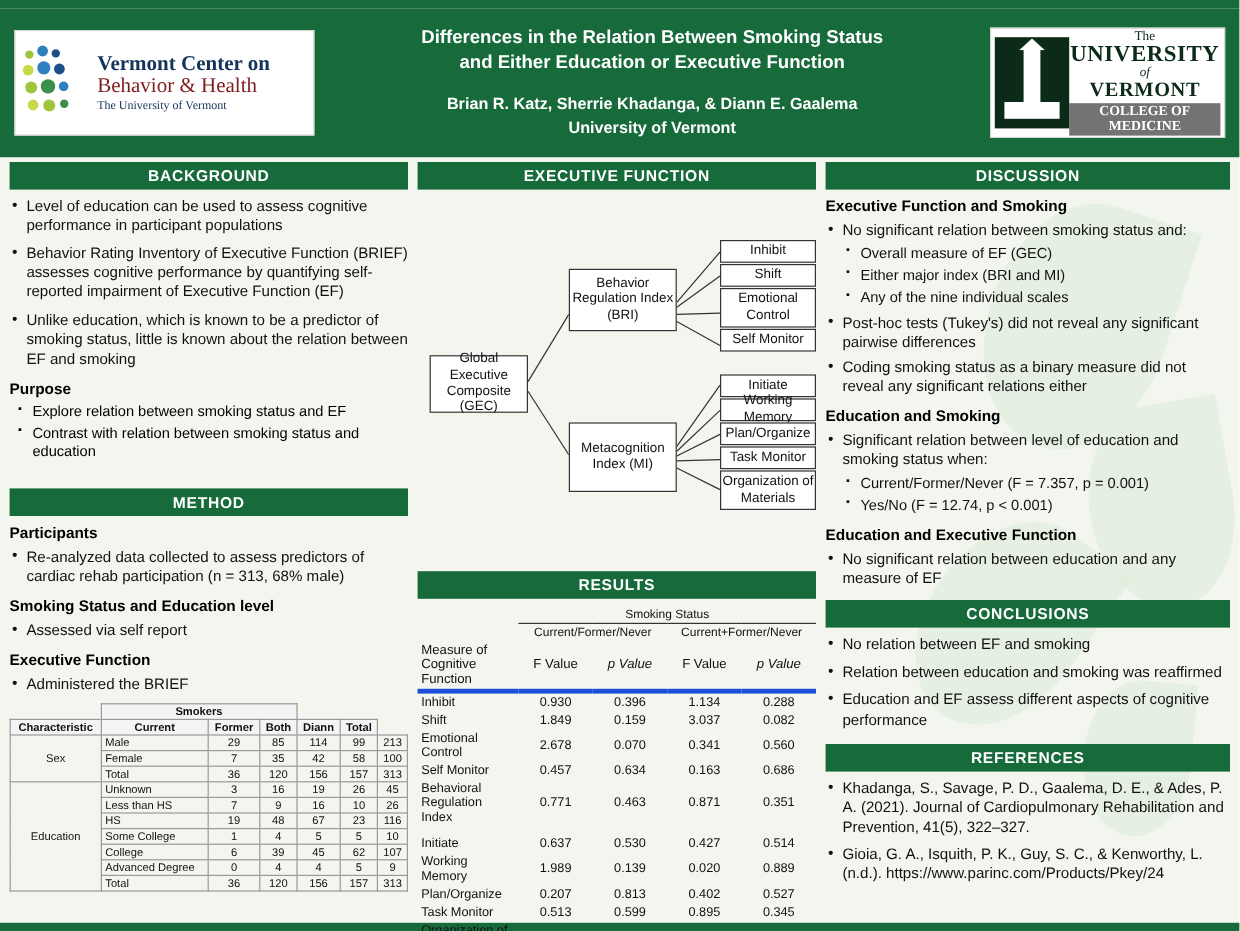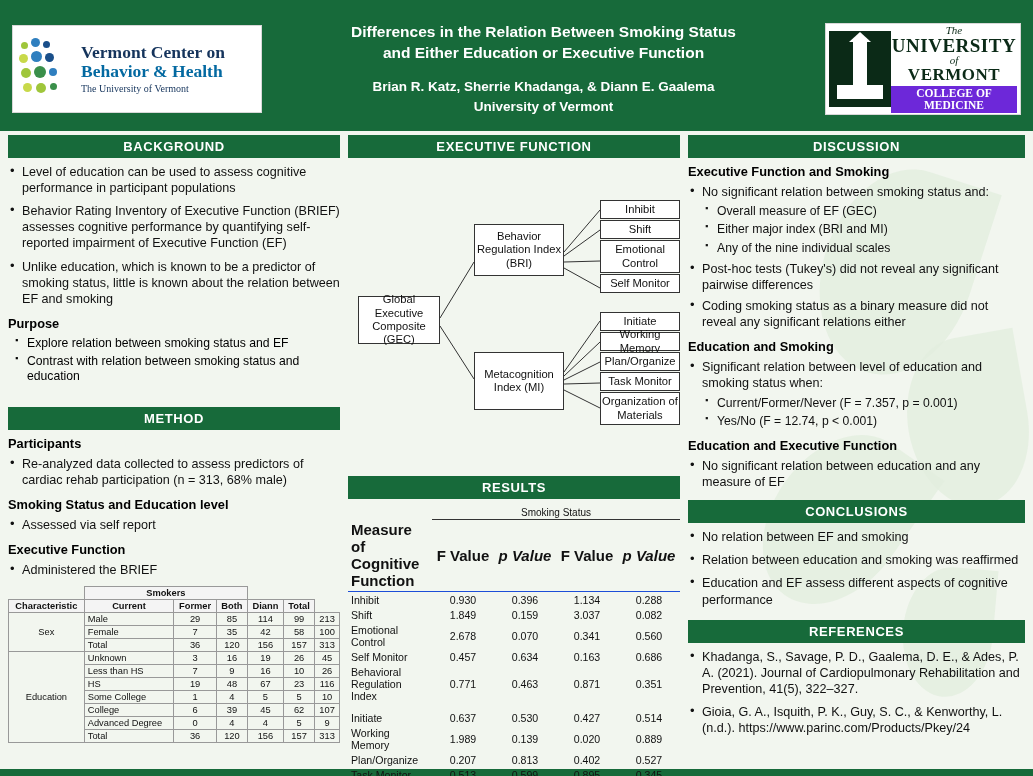--- a/index.html
+++ b/index.html
@@ -33,41 +33,41 @@
   .logo-left {
     margin-left:12px;
     width:250px; height:88px; background:#ffffff;
     border:1px solid #d8d8d8;
     display:flex; align-items:center; padding:4px 6px;
   }
   .vcbh-dots { width:58px; height:62px; position:relative; flex:none; }
   .vcbh-dots i { position:absolute; border-radius:50%; display:block; }
   .vcbh-text { margin-left:4px; line-height:1.05; }
   .vcbh-text .l1 { font-size:17.5px; font-weight:bold; color:#15345c; font-family:"Liberation Serif", serif;}
-  .vcbh-text .l2 { font-size:17.5px; font-weight:bold; color:#0369a1; font-family:"Liberation Serif", serif;}
+  .vcbh-text .l2 { font-size:17.5px; font-weight:normal; color:#7f1d1d; font-family:"Liberation Serif", serif;}
   .vcbh-text .l3 { font-size:10px; color:#15345c; margin-top:4px; font-family:"Liberation Serif", serif;}
 
   .title-block { flex:1; text-align:center; color:#ffffff; padding:0 10px; }
   .title-block .t { font-size:15.5px; font-weight:bold; line-height:1.35; }
   .title-block .a { font-size:13.5px; font-weight:bold; margin-top:14px; line-height:1.35; }
 
   .logo-right {
     margin-right:12px; width:196px; height:92px; background:#ffffff;
     border:1px solid #d8d8d8; display:flex; align-items:center; padding:3px;
   }
   .uvm-seal { width:62px; height:76px; background:#0b2a17; flex:none; position:relative; }
   .uvm-seal .tower { position:absolute; left:50%; top:10px; transform:translateX(-50%); width:14px; height:46px; background:#fff; }
   .uvm-seal .tower:before { content:""; position:absolute; left:-4px; top:-9px; width:22px; height:10px; background:#fff; clip-path:polygon(50% 0,100% 100%,0 100%); }
   .uvm-seal .base { position:absolute; left:8px; bottom:8px; right:8px; height:14px; background:#fff; }
   .uvm-right { flex:1; text-align:center; line-height:1.0; font-family:"Liberation Serif", serif; color:#0b2a17;}
-  .uvm-right .r1 { font-size:11px; font-style:italic; }
+  .uvm-right .r1 { font-size:11px; }
   .uvm-right .r2 { font-size:19px; font-weight:bold; letter-spacing:.5px;}
   .uvm-right .r3 { font-size:11px; font-style:italic; }
   .uvm-right .r4 { font-size:17px; font-weight:bold; letter-spacing:.5px;}
-  .uvm-right .r5 { font-size:11.5px; font-weight:bold; margin-top:3px; background:#6d28d9; color:#fff; padding:2px 13px;}
+  .uvm-right .r5 { font-size:11.5px; font-weight:bold; margin-top:3px; background:#737373; color:#fff; padding:2px 13px;}
 
   
   .col { position:absolute; top:128px; }
   .col-left { left:8px; width:332px; }
   .col-mid { left:348px; width:332px; }
   .col-right { left:688px; width:337px; }
 
   .sec-head {
     background:#176a3a; color:#fff; text-align:center;
     font-size:13px; font-weight:bold; letter-spacing:.6px;
@@ -95,21 +95,21 @@
     font-size:11.2px; text-align:center; color:#111;
     display:flex; align-items:center; justify-content:center; line-height:1.2;
   }
   .diagram svg { position:absolute; left:0; top:0; }
 
   
   .res { margin-top:4px; font-size:10.6px; color:#111; }
   .res table { border-collapse:collapse; width:100%; }
   .res th, .res td { padding:1.5px 3px; }
   .res .colhead td { font-size:10px; text-align:center; }
-  .res .hdr td { font-size:15px; font-weight:bold; border-bottom:1px solid #1d4ed8; padding-bottom:2px;}
+  .res .hdr td { font-size:11px; font-weight:normal; border-bottom:4px solid #1d4ed8; padding-bottom:2px;}
   .res td.num { text-align:center; width:62px; }
   .res tr.bold td { font-weight:normal; }
   .spacer td { height:7px; }
 
   
   .ptab { margin-top:8px; font-size:9.3px; border-collapse:collapse; width:100%; color:#111;}
   .ptab td, .ptab th { border:1px solid #999; padding:1px 3px; }
   .ptab th { background:#f4f4f4; font-weight:bold; text-align:center; font-size:9.3px;}
   .ptab td.r { text-align:center; }
   .ptab td.lbl { text-align:left; }
@@ -336,20 +336,25 @@
 
     <div class="sec-head" style="margin-top:42px">RESULTS</div>
 
     <div class="res">
       <table>
         <tbody>
             <tr>
           <td></td>
           <td colspan="4" style="text-align:center; border-bottom:1px solid #333; font-size:10px;">Smoking Status</td>
         </tr>
+        <tr class="colhead">
+          <td></td>
+          <td colspan="2">Current/Former/Never</td>
+          <td colspan="2">Current+Former/Never</td>
+        </tr>
         <tr class="hdr">
           <td>Measure of Cognitive Function</td>
           <td class="num">F Value</td>
           <td class="num it">p Value</td>
           <td class="num">F Value</td>
           <td class="num it">p Value</td>
         </tr>
         </tbody>
           <tbody id="results-body">
             <tr>

